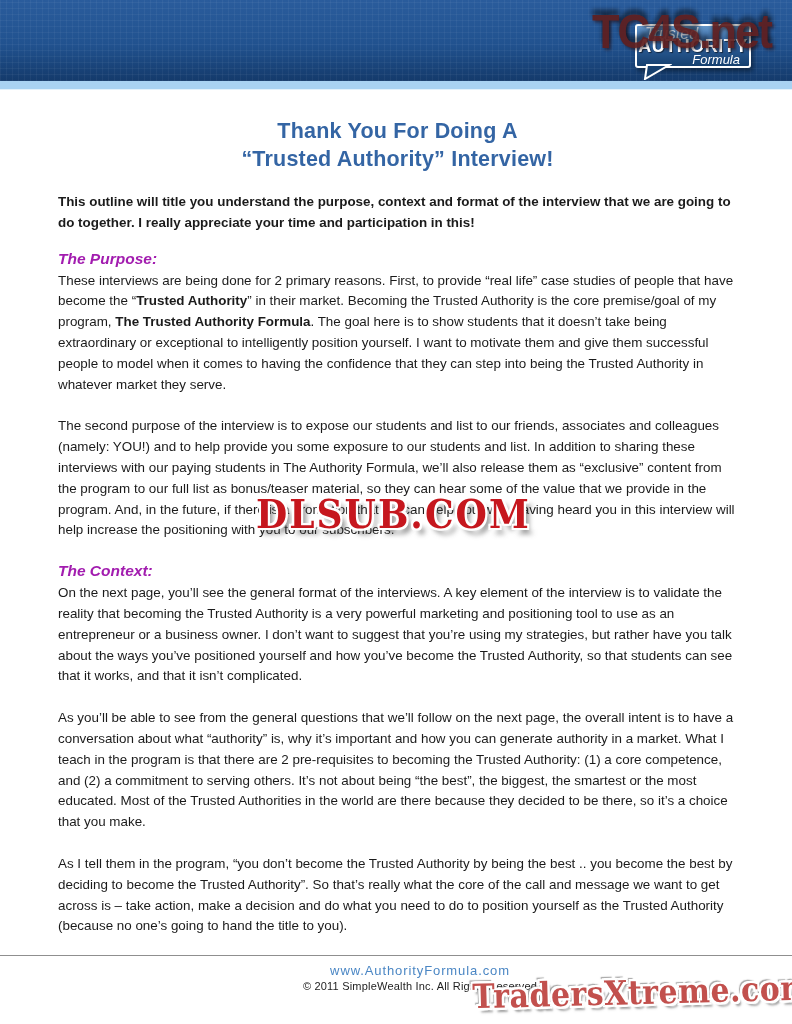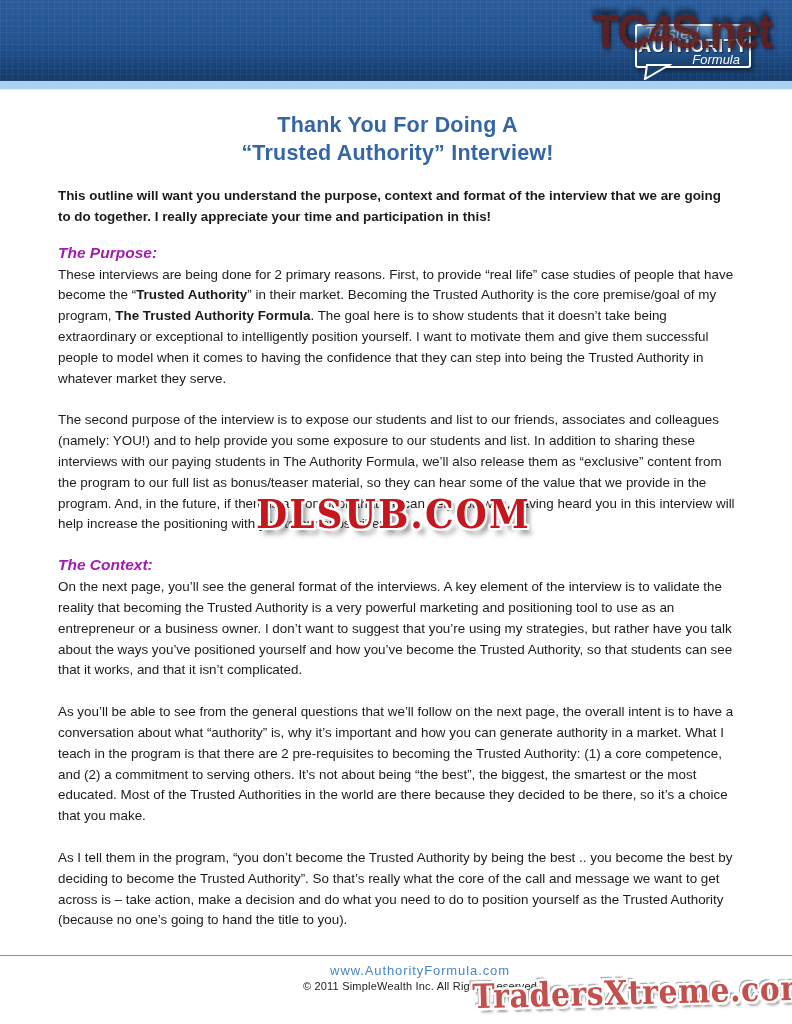--- a/index.html
+++ b/index.html
@@ -36,21 +36,21 @@
   .wm-header{
     position:absolute;left:592px;top:4px;
     font-size:45px;font-weight:bold;letter-spacing:-2px;
     color:#5f1e1e;opacity:0.93;transform:scaleY(1.08);transform-origin:top left;
     text-shadow:0 -5px 5px rgba(0,0,0,0.6), 2px 2px 3px rgba(40,10,10,0.6);
     white-space:nowrap;
   }
   
   .content{position:absolute;top:89px;left:0;width:792px;padding:0 55px 0 58px;box-sizing:border-box;}
   .doc-title{
-    margin:22px 0 0 0;text-align:center;color:#3465a4;
+    margin:28px 0 0 0;text-align:center;color:#3465a4;
     font-size:21.5px;line-height:28px;font-weight:bold;letter-spacing:0.2px;
   }
   .intro{font-weight:bold;font-size:13.4px;line-height:20.8px;color:#1b1b1b;margin:19px 0 0 0;}
   .section-heading{
     font-size:15.5px;font-style:italic;font-weight:bold;color:#a21caf;
     margin:16px 0 3px 0;
   }
   .body-p{font-size:13.4px;line-height:20.8px;color:#1b1b1b;margin:0 0 21px 0;}
   .body-p .b{font-weight:bold;}
   
@@ -92,21 +92,21 @@
       <polygon points="3,15 5,1 27,1" fill="#16406f" stroke="#ffffff" stroke-width="2"></polygon>
     </svg>
   </div>
   <div class="wm-header">TC4S.net</div>
 </div>
 <div class="header-strip"></div>
 
 <div class="content">
   <h1 class="doc-title"><span>Thank You For Doing A</span><br><span>“Trusted Authority” Interview!</span></h1>
 
-  <p class="intro">This outline will want you understand the purpose, context and format of the interview that we are going to do together.  I really appreciate your time and participation in this!</p>
+  <p class="intro">This outline will title you understand the purpose, context and format of the interview that we are going to do together.  I really appreciate your time and participation in this!</p>
 
   <h2 class="section-heading">The Purpose:</h2>
   <p class="body-p"><span>These interviews are being done for 2 primary reasons.  First, to provide “real life” case studies of people that have become the “</span><span class="b">Trusted Authority</span><span>” in their market.  Becoming the Trusted Authority is the core premise/goal of my program, </span><span class="b">The Trusted Authority Formula</span><span>.  The goal here is to show students that it doesn’t take being extraordinary or exceptional to intelligently position yourself.  I want to motivate them and give them successful people to model when it comes to having the confidence that they can step into being the Trusted Authority in whatever market they serve.</span></p>
   <p class="body-p"><span>The second purpose of the interview is to expose our students and list to our friends, associates and colleagues (namely: YOU!) and to help provide you some exposure to our students and list.  In addition to sharing these interviews with our paying students in The Authority Formula, we’ll also release them as “exclusive” content from the program to our full list as bonus/teaser material, so they can hear some of the value that we provide in the program.  And, in the future, if there is a promotion that we can help you with, having heard you in this interview will help increase the positioning with you to our subscribers.</span></p>
 
   <h2 class="section-heading">The Context:</h2>
   <p class="body-p"><span>On the next page, you’ll see the general format of the interviews.  A key element of the interview is to validate the reality that becoming the Trusted Authority is a very powerful marketing and positioning tool to use as an entrepreneur or a business owner.  I don’t want to suggest that you’re using my strategies, but rather have you talk about the ways you’ve positioned yourself and how you’ve become the Trusted Authority, so that students can see that it works, and that it isn’t complicated.</span></p>
   <p class="body-p"><span>As you’ll be able to see from the general questions that we’ll follow on the next page, the overall intent is to have a conversation about what “authority” is, why it’s important and how you can generate authority in a market.  What I teach in the program is that there are 2 pre-requisites to becoming the Trusted Authority:  (1) a core competence, and (2) a commitment to serving others.  It’s not about being “the best”, the biggest, the smartest or the most educated.  Most of the Trusted Authorities in the world are there because they decided to be there, so it’s a choice that you make.</span></p>
   <p class="body-p"><span>As I tell them in the program, “you don’t become the Trusted Authority by being the best .. you become the best by deciding to become the Trusted Authority”.  So that’s really what the core of the call and message we want to get across is – take action, make a decision and do what you need to do to position yourself as the Trusted Authority (because no one’s going to hand the title to you).</span></p>
 </div>

